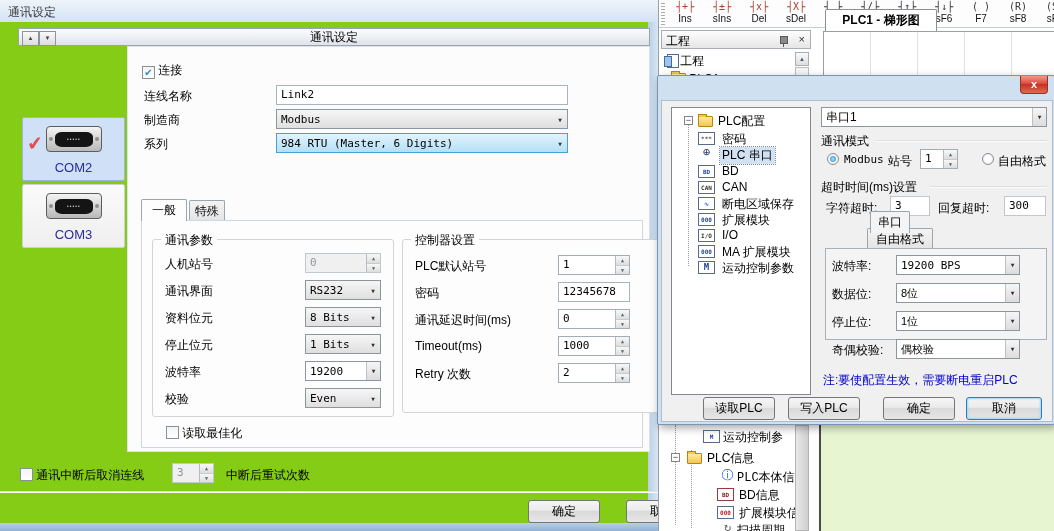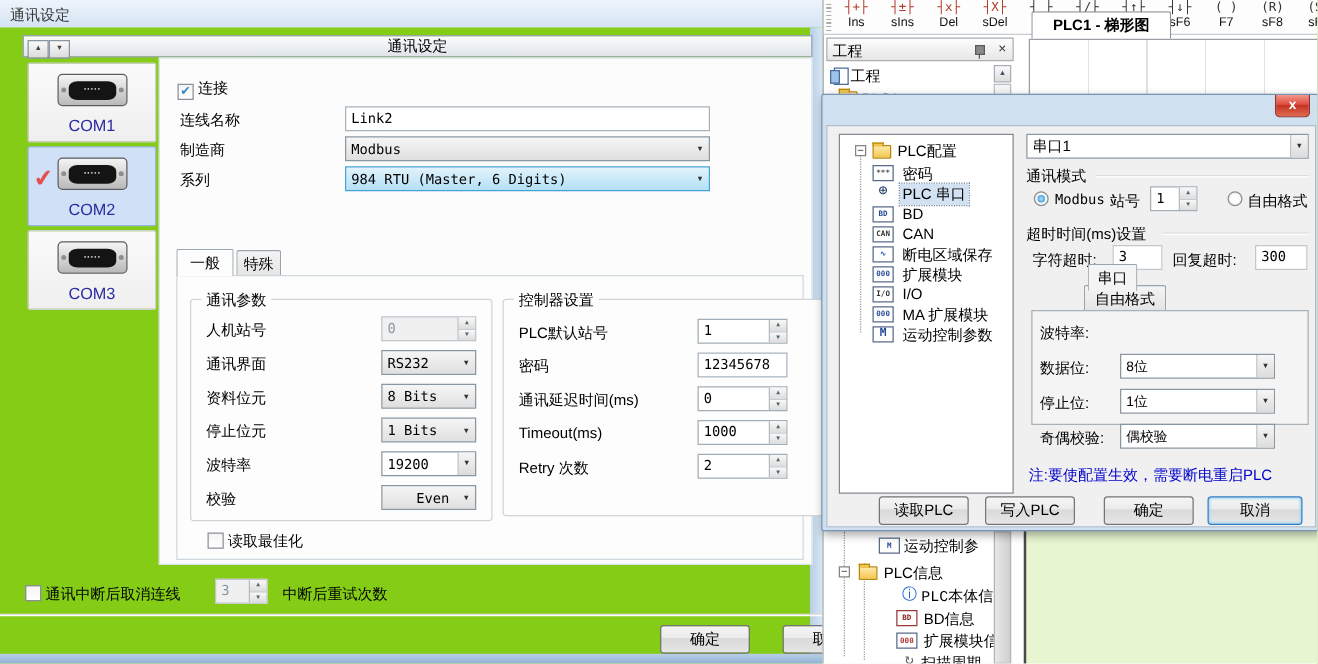--- a/index.html
+++ b/index.html
@@ -148,26 +148,20 @@
     <div class="lw-right-frame abs"></div>
     <div class="lw-bottom-frame abs"></div>
 
     <div class="inner-header abs">
       <span>通讯设定</span>
     </div>
     <div class="abs" style="left:22px; top:29px; z-index:2;">
       <span class="hdr-btn">▲</span><span class="hdr-btn">▼</span>
     </div>
 
-    <div class="com-card abs" style="top:50px;">
-      <div class="db9">
-          <div class="db9-pins">•••••</div>
-        </div>
-      <div class="com-label">COM1</div>
-    </div>
     <div class="com-card sel abs" style="top:117px;">
       <span class="red-check">✔</span>
       <div class="db9">
           <div class="db9-pins">•••••</div>
         </div>
       <div class="com-label">COM2</div>
     </div>
     <div class="com-card abs" style="top:184px;">
       <div class="db9">
           <div class="db9-pins">•••••</div>
@@ -234,21 +228,21 @@
             <span class="carr">▼</span>
           </div>
 
           <div class="abs lbl" style="left:12px; top:124px;">波特率</div>
           <div class="combo white abs" style="left:152px; top:121px; width:76px;">
             <span class="ctext">19200</span>
             <span class="carr">▼</span>
           </div>
 
           <div class="abs lbl" style="left:12px; top:151px;">校验</div>
-          <div class="combo abs" style="left:152px; top:148px; width:76px;padding-left:23px;">
+          <div class="combo abs" style="left:152px; top:148px; width:76px;">
             <span class="ctext">Even</span>
             <span class="carr">▼</span>
           </div>
         </div>
 
         <div class="abs" style="left:24px; top:204px;">
           <span class="cbx"></span>
           <span class="lbl">读取最佳化</span>
         </div>
 
@@ -501,20 +495,24 @@
         <div class="tinput abs" style="left:342px; top:95px; width:42px; border-color:#c0c8ce;">300</div>
 
         <div class="tab active" style="left:163px; top:110px; width:40px; background:#f4f4f4;margin-left:45px;">
           <span>串口</span>
         </div>
         <div class="tab" style="left:205px; top:127px; width:66px;">
           <span>自由格式</span>
         </div>
         <div class="tabpanel" style="left:163px; top:147px; width:222px; height:92px; background:#f4f4f4; border-color:#a8b0b8;">
           <div class="abs lbl" style="left:6px; top:9px;">波特率:</div>
+          <div class="combo white abs" style="left:70px; top:6px; width:124px;">
+            <span class="ctext">19200 BPS</span>
+            <span class="carr">▼</span>
+          </div>
           <div class="abs lbl" style="left:6px; top:37px;">数据位:</div>
           <div class="combo white abs" style="left:70px; top:34px; width:124px;">
             <span class="ctext" style="font-family:'Liberation Sans','DejaVu Sans',sans-serif;">8位</span>
             <span class="carr">▼</span>
           </div>
           <div class="abs lbl" style="left:6px; top:65px;">停止位:</div>
           <div class="combo white abs" style="left:70px; top:62px; width:124px;">
             <span class="ctext" style="font-family:'Liberation Sans','DejaVu Sans',sans-serif;">1位</span>
             <span class="carr">▼</span>
           </div>

